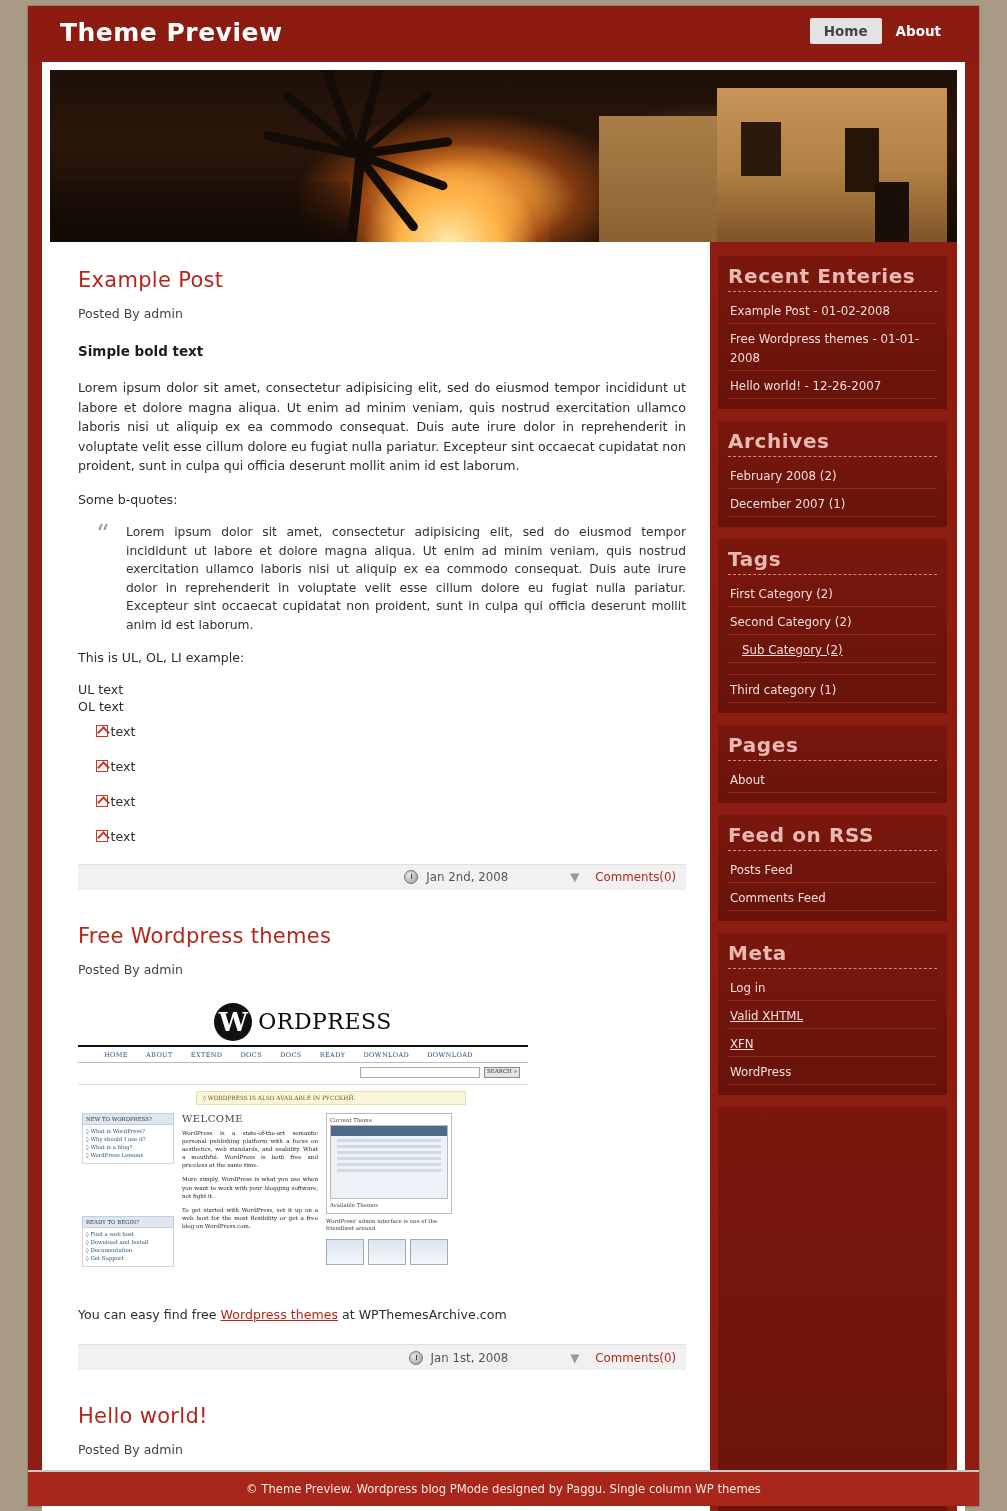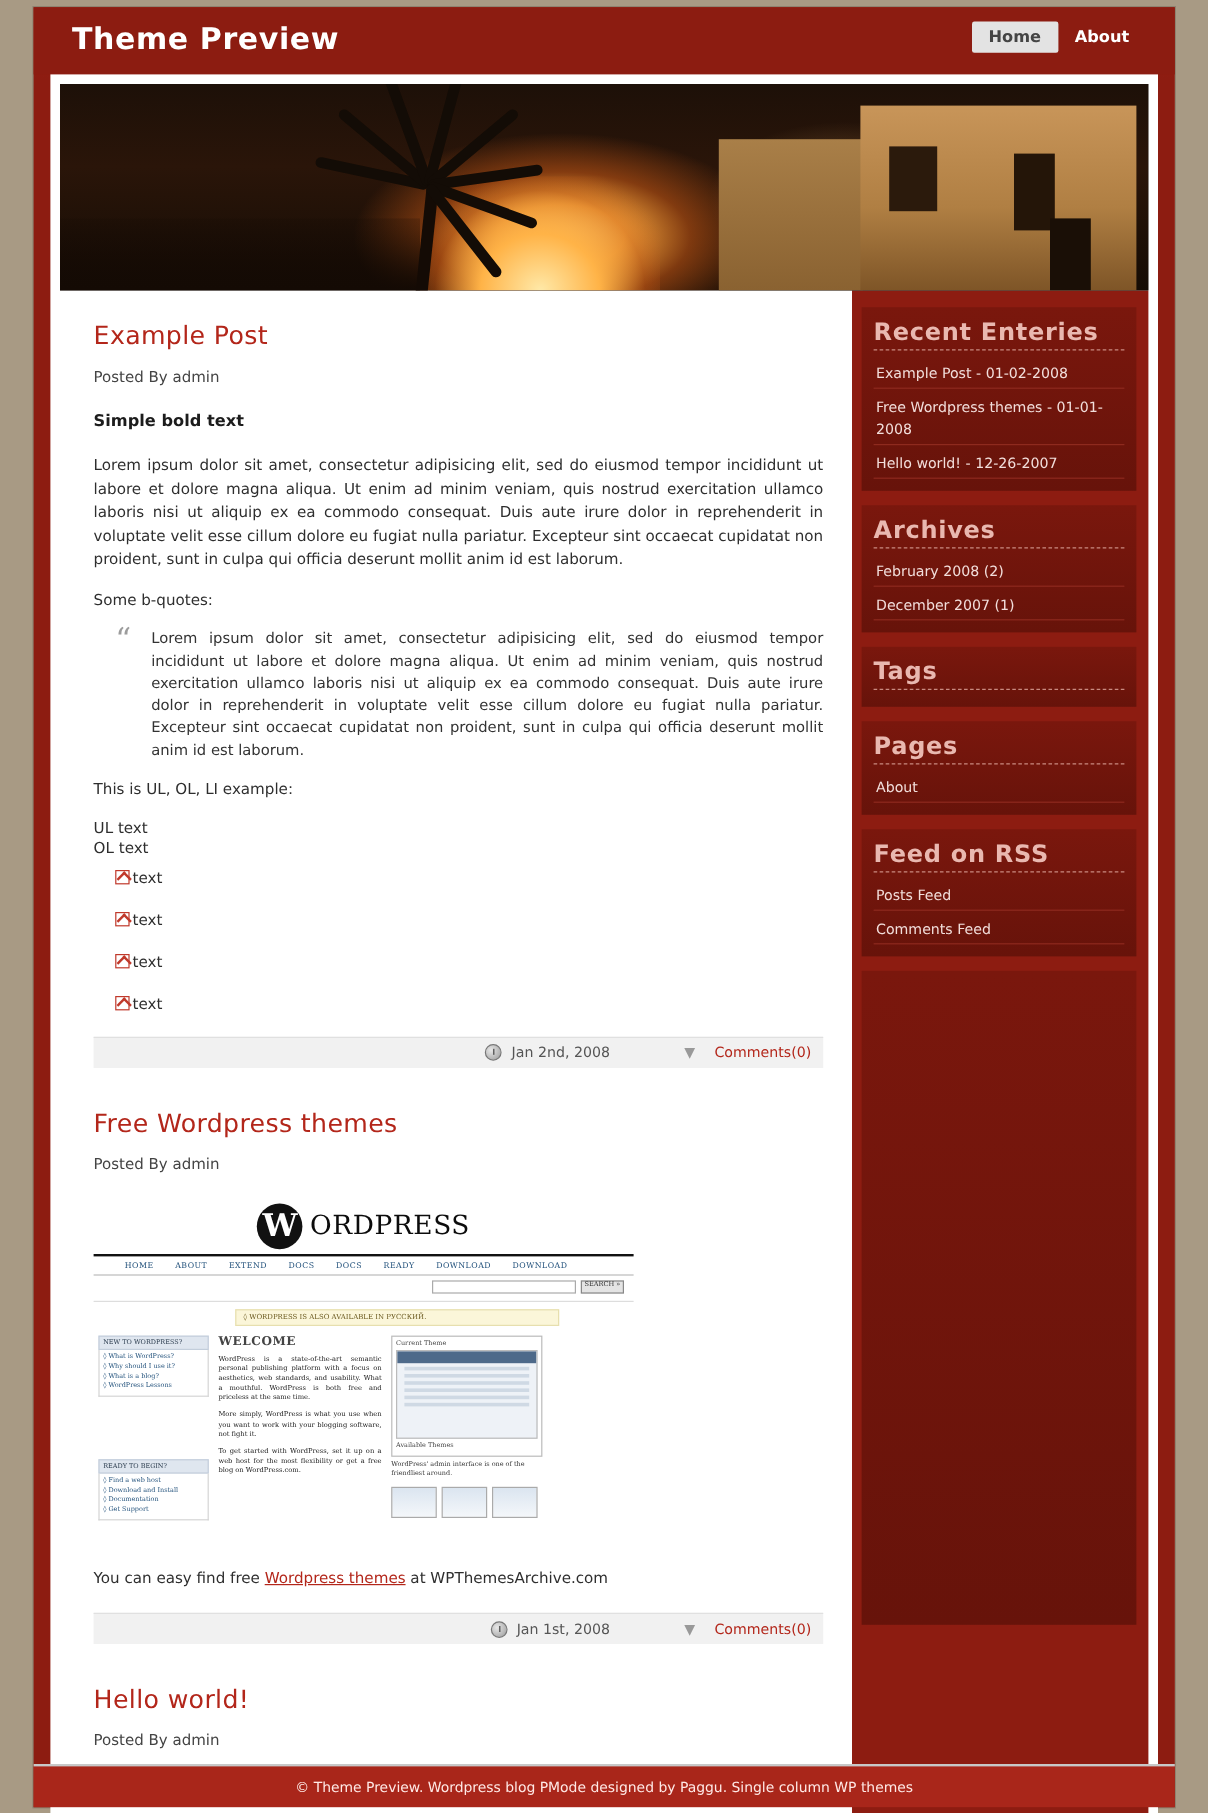--- a/index.html
+++ b/index.html
@@ -257,21 +257,21 @@
     background:#fbf6d9; border:1px solid #e7dfae;
     margin: 6px 0 6px 118px; width: 270px;
     font-size: 5.8px; color:#6b5a20; padding:3px 6px;
   }
   .wp-body { display:flex; gap:8px; padding: 2px 6px 10px 4px; }
   .wp-col-left { width:92px; }
   .wp-boxhead { background:#dfe6ef; border:1px solid #c3cedb; font-size:5.4px; color:#2b3c4e; padding:2px 3px; }
   .wp-box { border:1px solid #d5d5d5; border-top:none; padding:3px; margin-bottom:8px;}
   .wp-box li { list-style:none; font-size:5.4px; color:#23527c; margin-bottom:2px;}
   .wp-col-mid { width: 136px; }
-  .wp-col-mid h3 { font-size:10px; color:#444; margin:0 0 5px 0; font-weight:bold; letter-spacing:.5px;}
+  .wp-col-mid h3 { font-size:10px; color:#444; margin:0 0 5px 0; font-weight:normal; letter-spacing:.5px;}
   .wp-col-mid p { font-size:5.6px; line-height:1.45; color:#222; margin:0 0 6px 0; text-align:justify;}
   .wp-col-right { width: 126px; }
   .wp-shotbox { border:1px solid #bbb; background:#eef2f7; height:74px; position:relative; overflow:hidden;}
   .wp-shotbox .hdr{ background:#4e6a8a; height:10px;}
   .wp-shotbox .ln{ height:3px; background:#cfd9e4; margin:3px 6px;}
   .wp-caption { font-size:5.4px; color:#333; margin-top:4px; line-height:1.4;}
   .wp-thumbs { display:flex; gap:4px; margin-top:6px;}
   .wp-thumbs div { width:38px; height:26px; border:1px solid #aaa; background:linear-gradient(180deg,#dbe5f0,#f4f7fa);}
   .wp-right-top { border:1px solid #bbb; padding:3px; margin-bottom:4px;}
   .wp-right-top .t { font-size:5.4px; color:#444; margin-bottom:2px;}
@@ -494,37 +494,53 @@
         <div class="widget">
           <h3>Archives</h3>
           <ul>
             <li><a href="#">February 2008  (2)</a></li>
             <li><a href="#">December 2007  (1)</a></li>
           </ul>
         </div>
 
         <div class="widget">
           <h3>Tags</h3>
+          <ul>
+            <li><a href="#">First Category  (2)</a></li>
+            <li><a href="#">Second Category  (2)</a></li>
+            <li class="indent underline"><a href="#">Sub Category  (2)</a></li>
+            <li style="height:12px"></li>
+            <li><a href="#">Third category  (1)</a></li>
+          </ul>
         </div>
 
         <div class="widget">
           <h3>Pages</h3>
           <ul>
             <li><a href="#">About</a></li>
           </ul>
         </div>
 
         <div class="widget">
           <h3>Feed on RSS</h3>
           <ul>
             <li><a href="#">Posts Feed</a></li>
             <li><a href="#">Comments Feed</a></li>
           </ul>
         </div>
 
+        <div class="widget">
+          <h3>Meta</h3>
+          <ul>
+            <li><a href="#">Log in</a></li>
+            <li class="underline"><a href="#">Valid XHTML</a></li>
+            <li class="underline"><a href="#">XFN</a></li>
+            <li><a href="#">WordPress</a></li>
+          </ul>
+        </div>
 
         <div class="sidebar-filler"></div>
 
       </div>
     </div>
   </div>
 
   <div id="footer">
     <span>© Theme Preview. Wordpress blog PMode designed by Paggu. Single column WP themes</span>
   </div>

